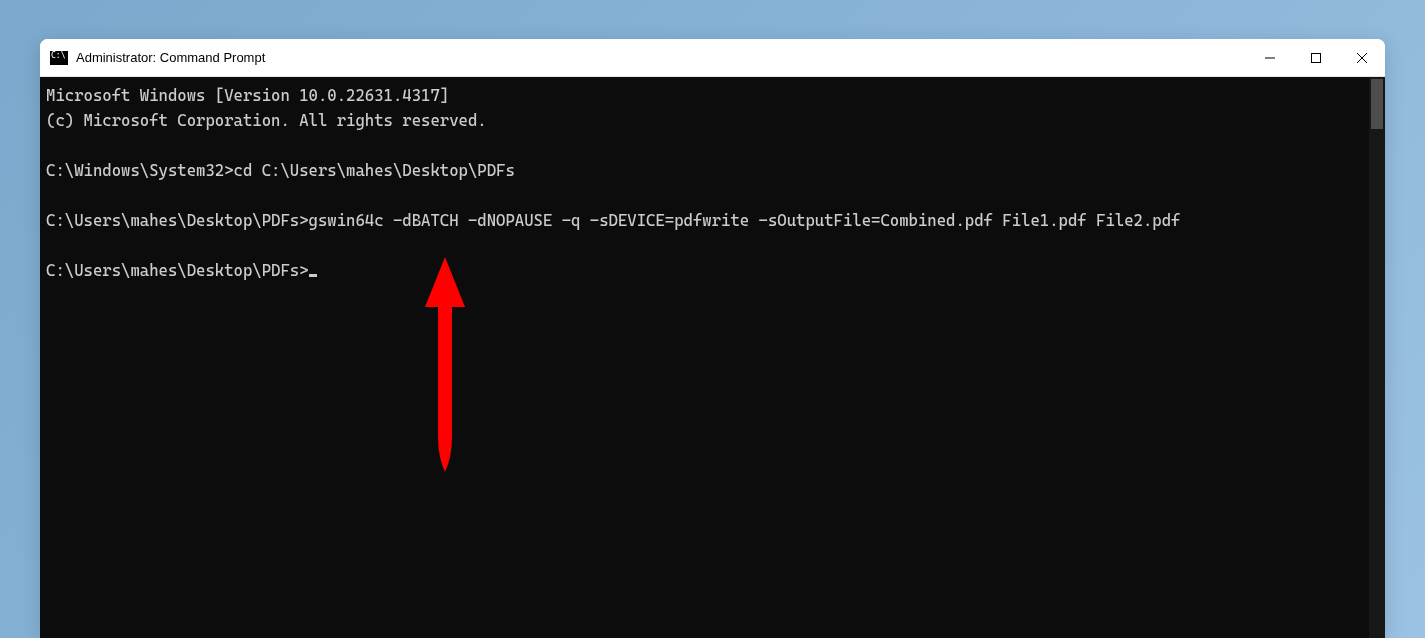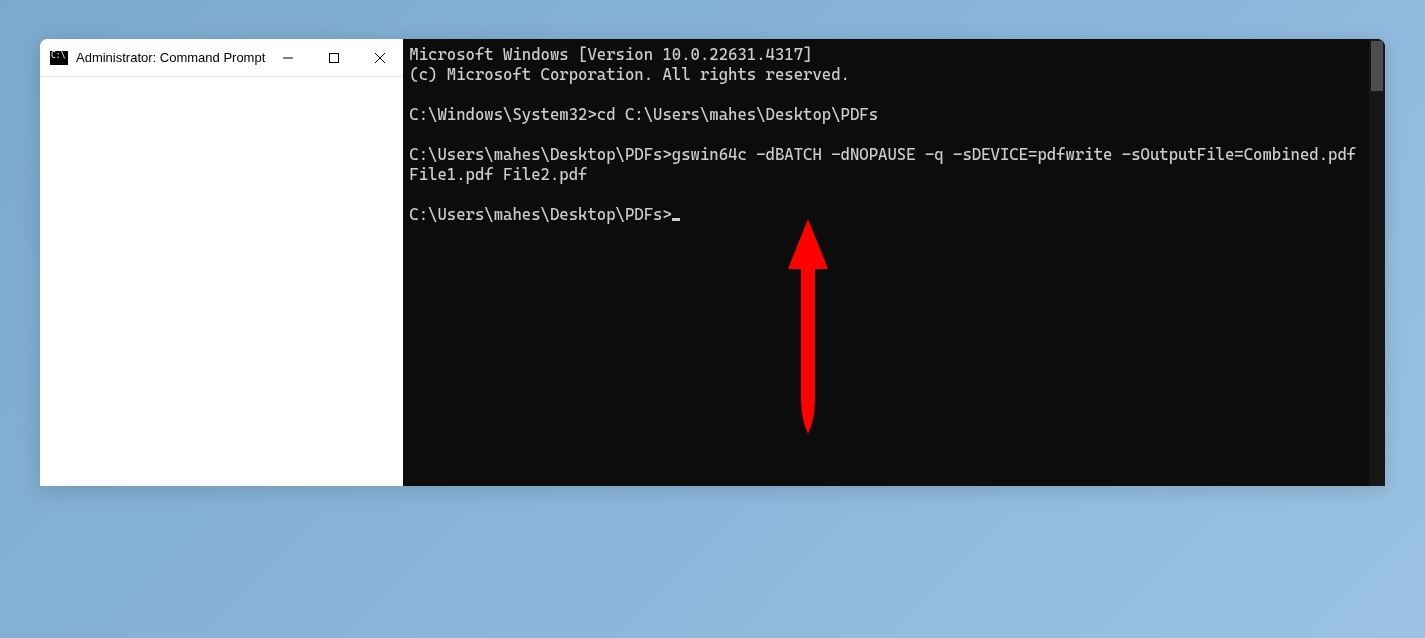--- a/index.html
+++ b/index.html
@@ -14,26 +14,27 @@
       height: 638px;
       overflow: hidden;
       font-family: "Segoe UI", Tahoma, sans-serif;
     }
     
     .window {
       position: absolute;
       left: 40px;
       top: 39px;
       width: 1345px;
-      height: 447px;
+      height: 599px;
       background: #ffffff;
       border-radius: 8px 8px 0 0;
       box-shadow: 0 4px 20px rgba(0,0,0,0.15);
       overflow: hidden;
       display: flex;
+      flex-direction: column;
     }
     
     .titlebar {
       height: 38px;
       background: #ffffff;
       display: flex;
       align-items: center;
       padding-left: 10px;
       border-bottom: 1px solid #e5e5e5;
       flex-shrink: 0;
@@ -85,21 +86,21 @@
       position: relative;
       display: flex;
       overflow: hidden;
     }
     
     .terminal {
       flex: 1;
       padding: 6px 6px 6px 6px;
       font-family: Consolas, "Cascadia Mono", monospace;
       font-size: 16px;
-      line-height: 20px;
+      line-height: 25px;
       color: #cccccc;
       white-space: pre-wrap;
       word-break: break-all;
       overflow: hidden;
     }
     
     .scrollbar-track {
       width: 16px;
       background: #171717;
       position: relative;

